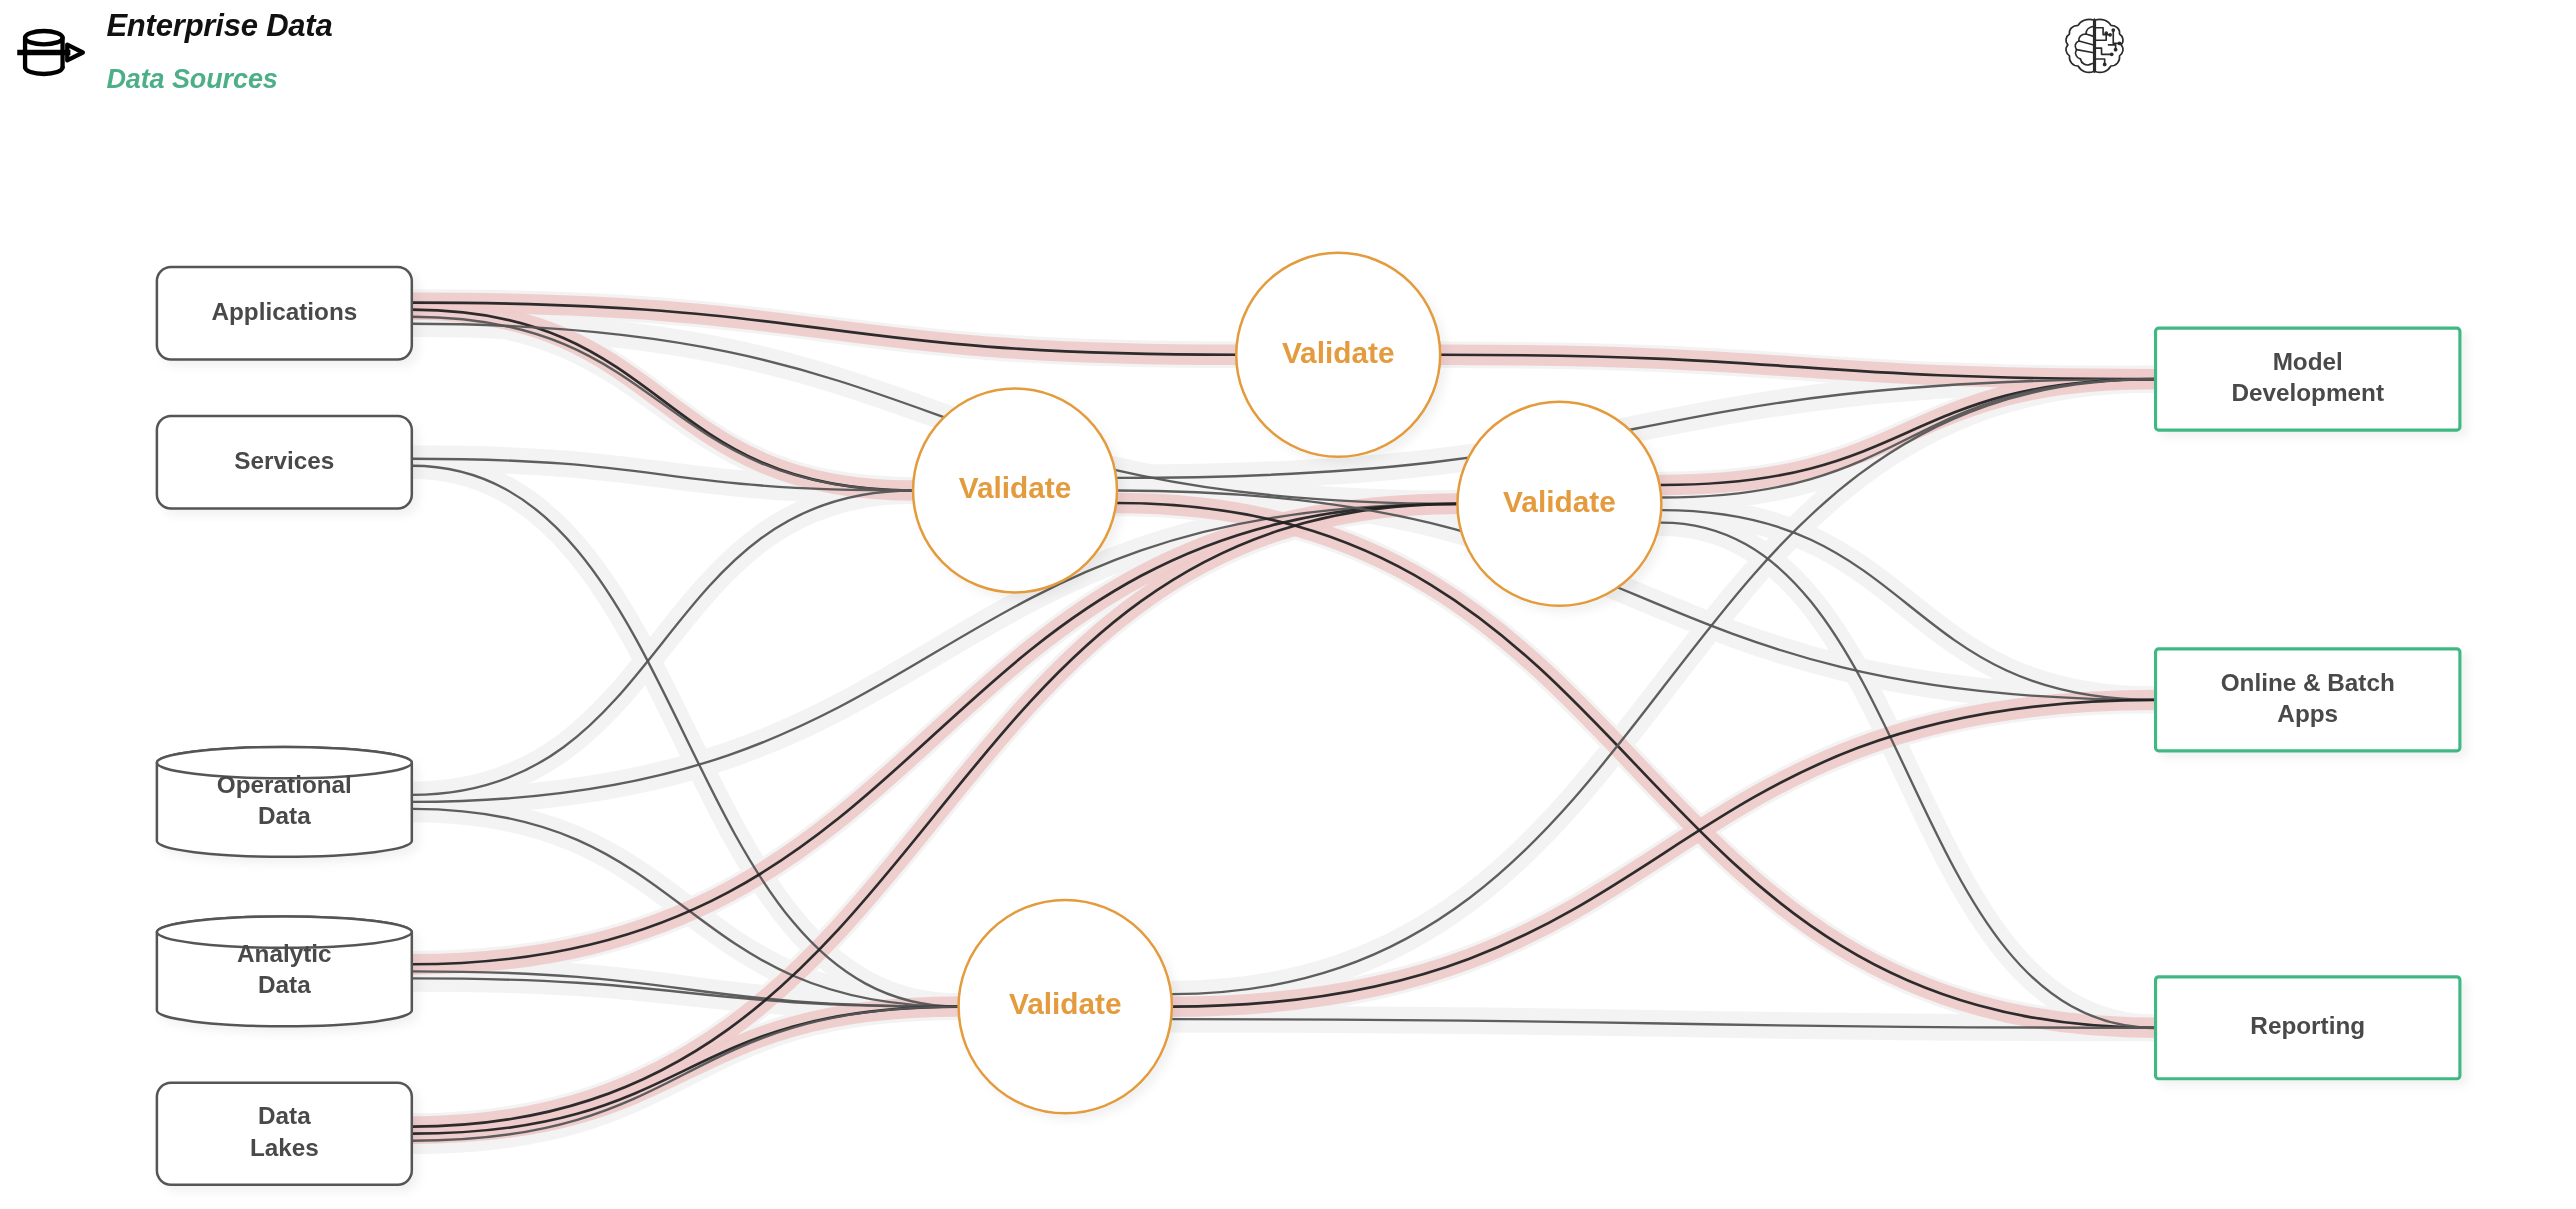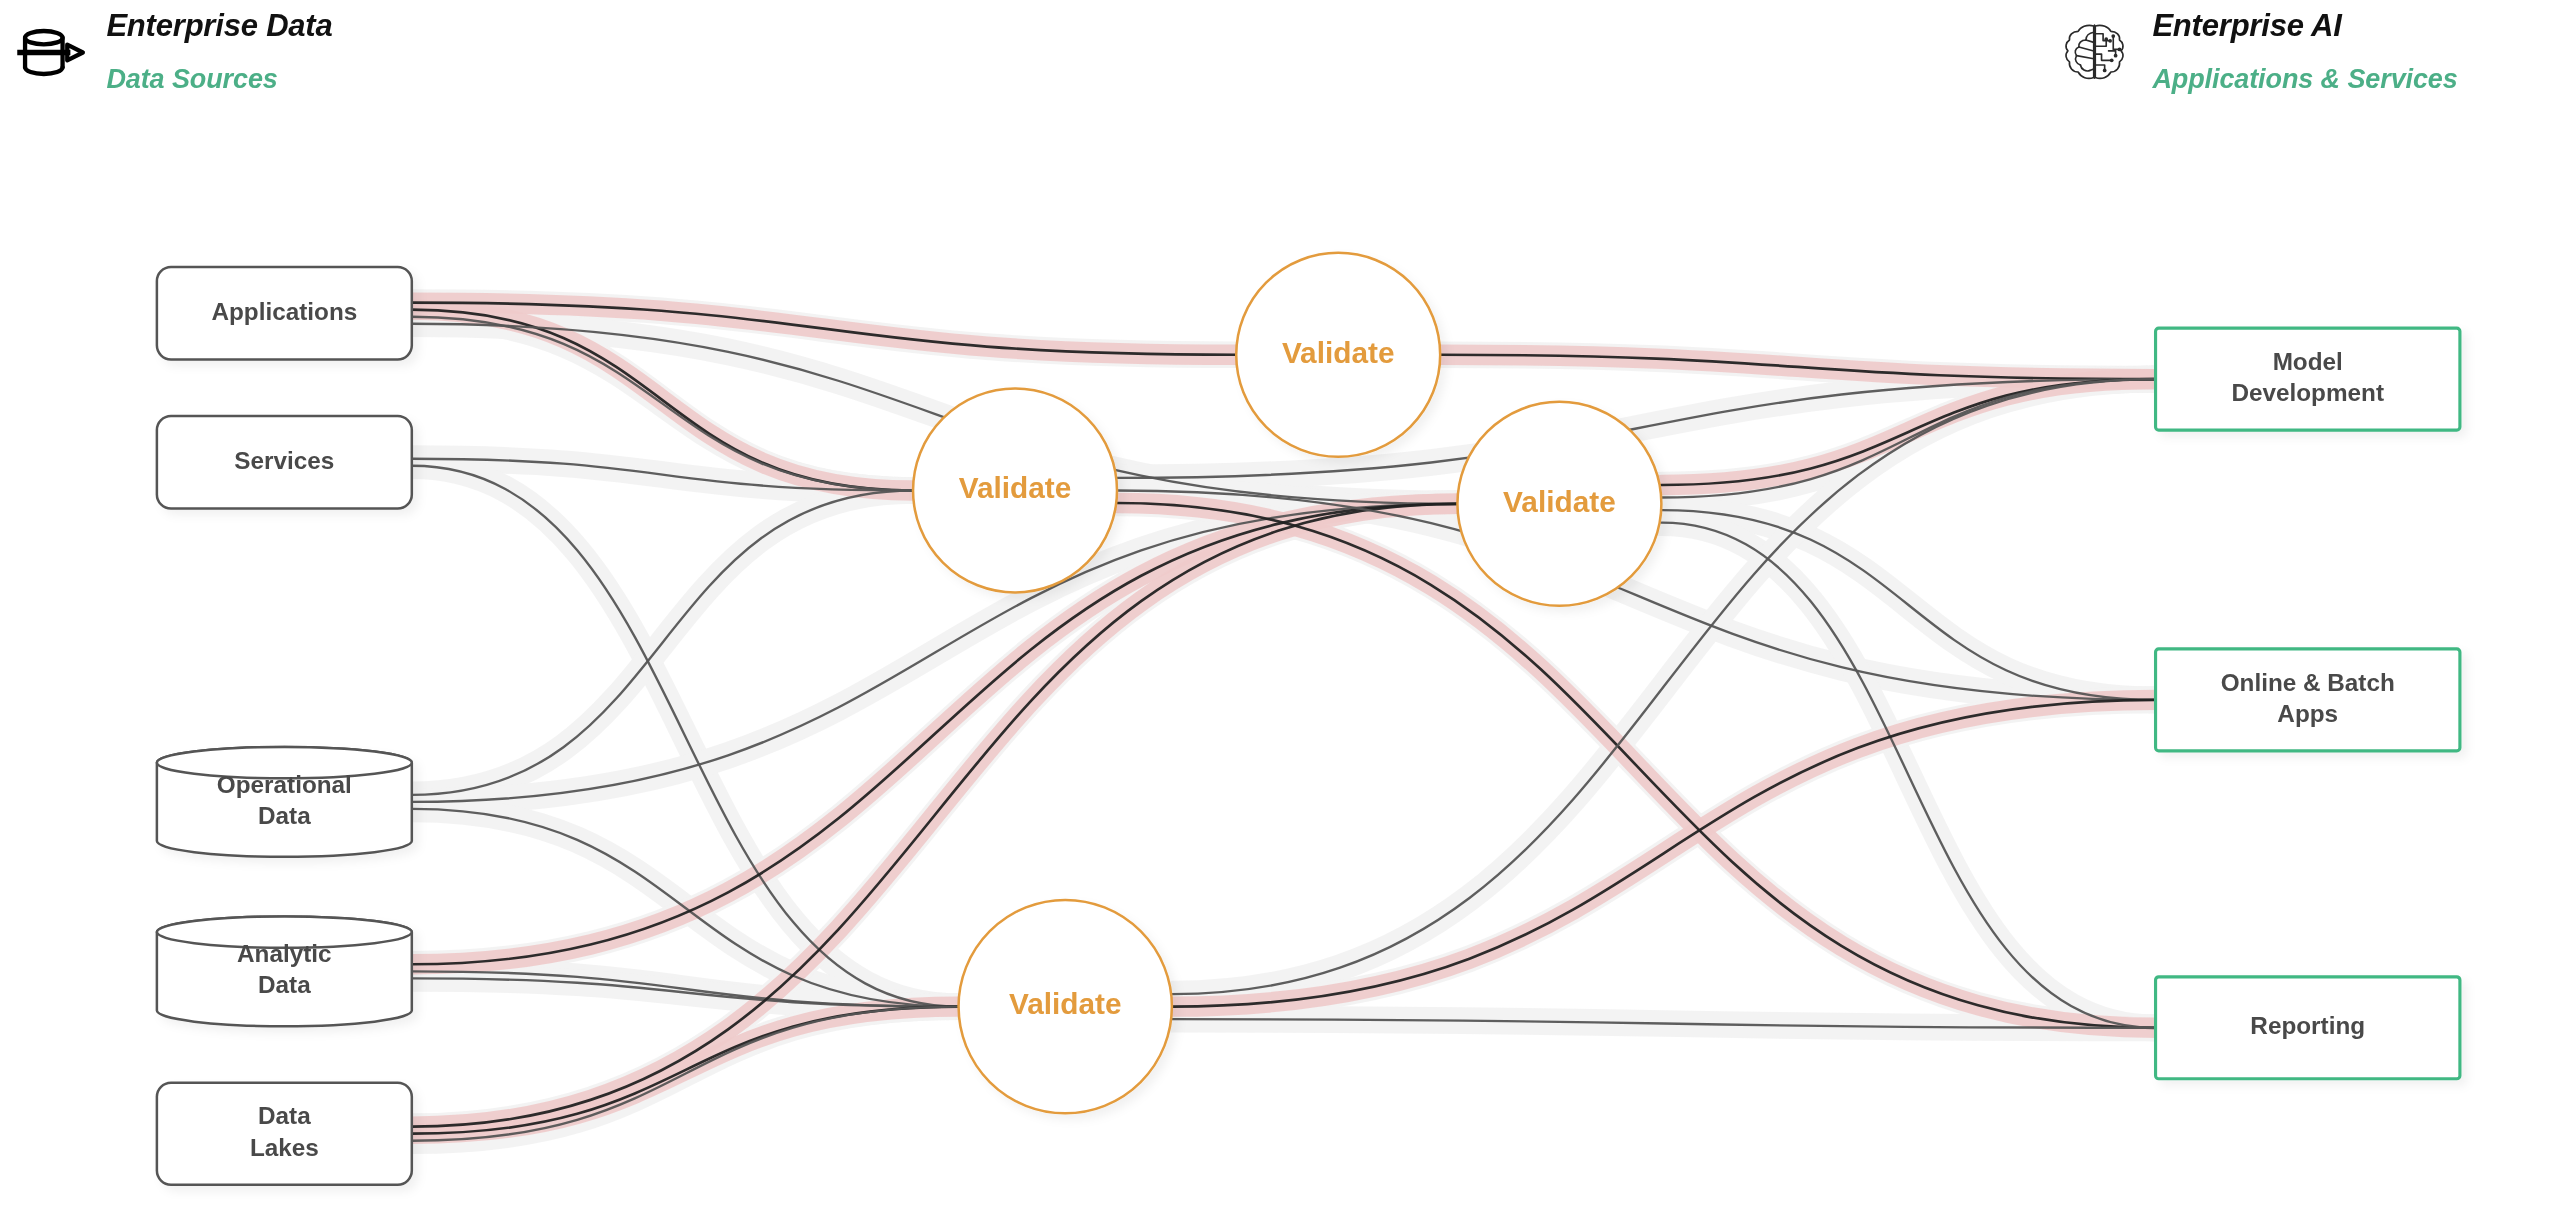--- a/index.html
+++ b/index.html
@@ -131,24 +131,20 @@
       <g fill="#2a2a2a">
         <circle cx="68" cy="33" r="2.4"></circle>
           <circle cx="63" cy="31" r="2.4"></circle>
         <circle cx="70" cy="58" r="2.4"></circle>
           <circle cx="61" cy="71" r="2.4"></circle>
         <circle cx="80" cy="44" r="2.4"></circle>
           <circle cx="75" cy="52" r="2.4"></circle>
         <circle cx="72" cy="27" r="2.4"></circle>
       </g>
     </svg>
-  </span>
-  <span class="hdr-text">
-    <span class="hdr-title">Enterprise AI</span>
-    <span class="hdr-sub">Applications &amp; Services</span>
   </span>
 </div>
 
 <svg id="diagram-canvas" viewBox="0 0 3284 1542">
   <defs>
     <filter id="soft-shadow" x="-30%" y="-30%" width="170%" height="170%">
       <feDropShadow dx="7" dy="7" stdDeviation="6" flood-color="#000000" flood-opacity="0.055"></feDropShadow>
     </filter>
   </defs>
   <g id="edge-halo-layer">

